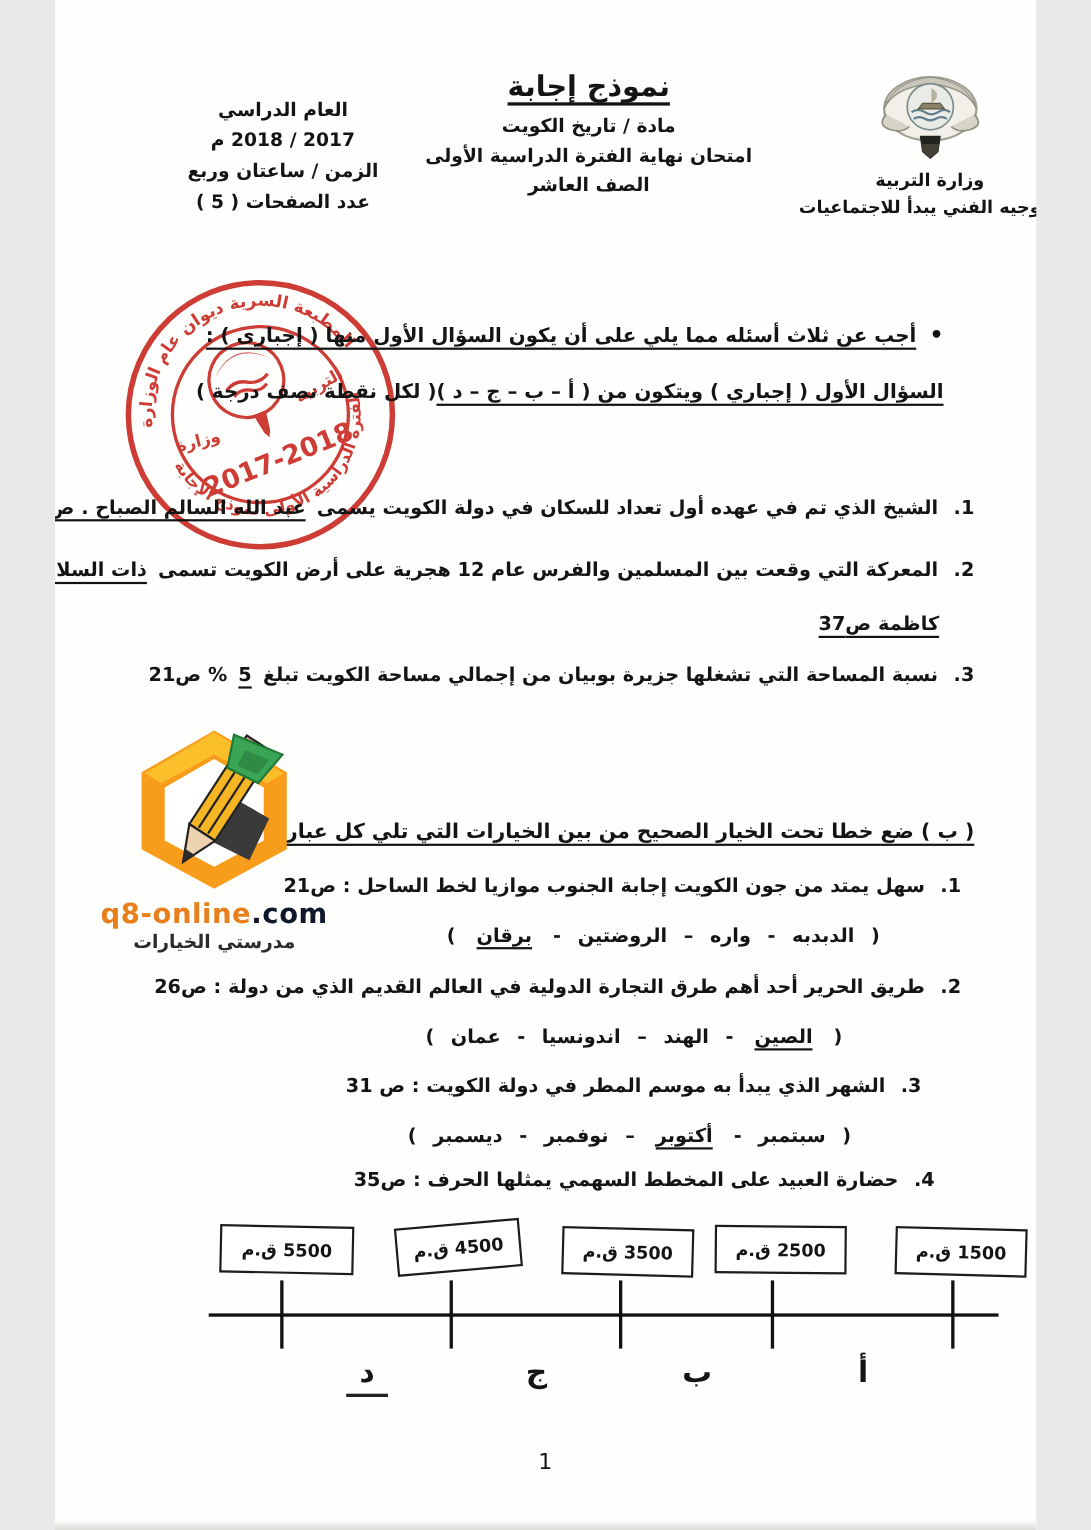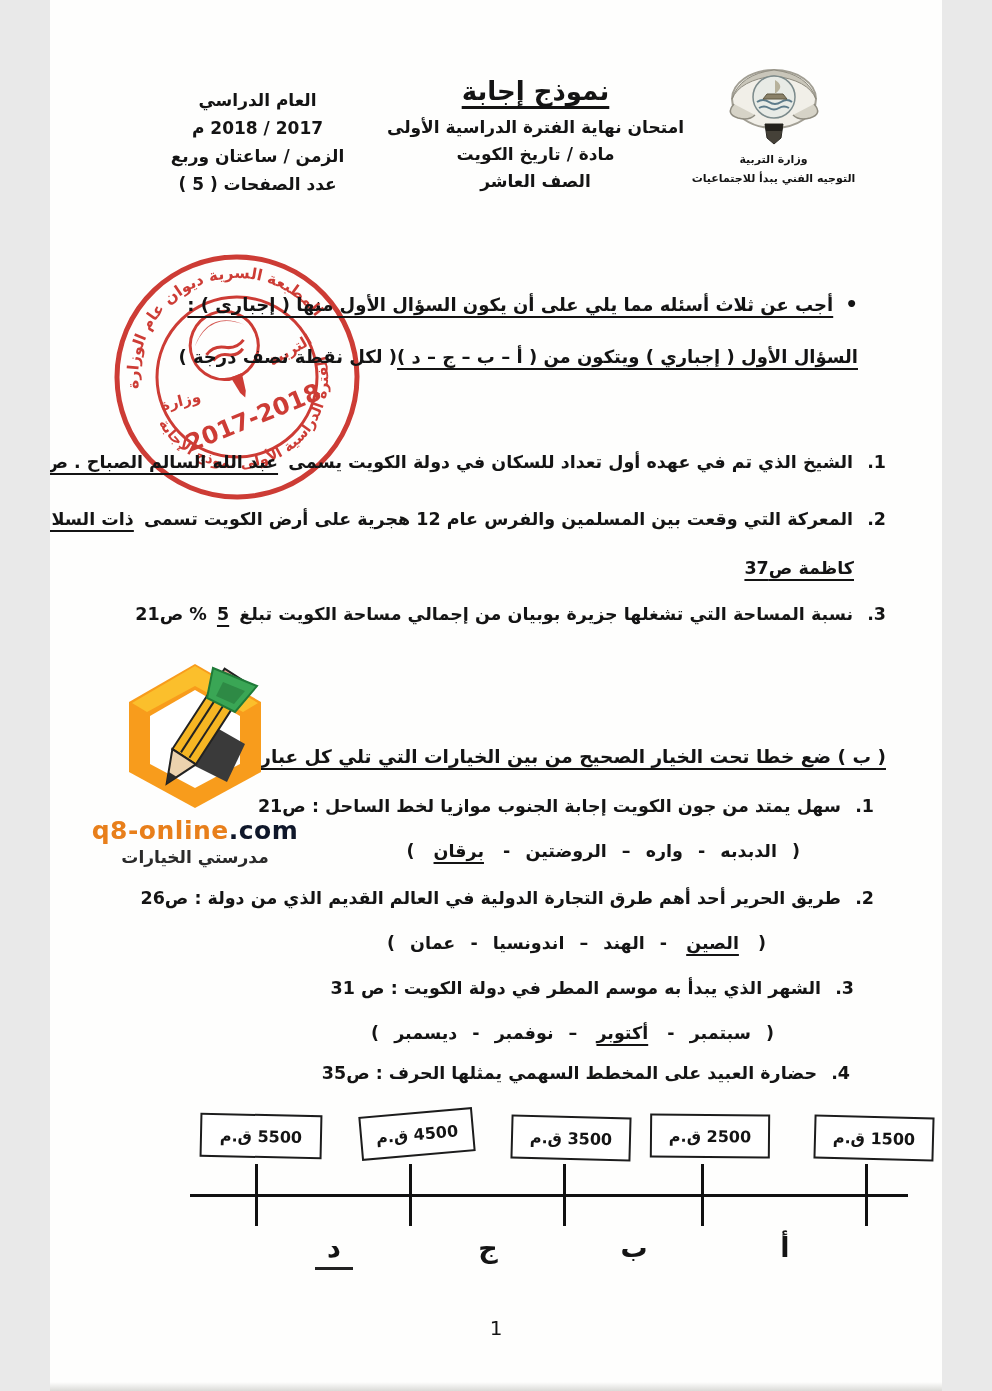--- a/index.html
+++ b/index.html
@@ -7,24 +7,24 @@
     position:relative;width:892px;height:1391px;margin:0 auto;
     background:#fefefd;overflow:hidden;
     font-family:"DejaVu Sans",sans-serif;color:#141414;
     direction:rtl;
   }
   .abs{position:absolute;}
   .u{text-decoration:underline;text-decoration-thickness:2px;text-underline-offset:5px;}
 
   
   .info-box{left:95px;top:86px;width:225px;text-align:center;font-size:17px;font-weight:bold;line-height:1.65;}
-  .exam-head{left:328px;top:76px;width:315px;text-align:center;font-weight:bold;}
+  .exam-head{left:328px;top:64px;width:315px;text-align:center;font-weight:bold;}
   .exam-head .title{font-size:26px;text-decoration:underline;text-decoration-thickness:2.5px;text-underline-offset:6px;margin-bottom:8px;}
   .exam-head .sub{font-size:17px;line-height:1.6;}
-  .ministry{left:576px;top:66px;width:295px;text-align:center;font-weight:bold;font-size:11px;}
+  .ministry{left:648px;top:66px;width:295px;text-align:center;font-weight:bold;font-size:16px;}
   .ministry .emblem-wrap{width:118px;margin:0 auto 4px auto;}
   .ministry .l1{margin-top:2px;}
   .ministry .l2{margin-top:6px;}
 
   
   .stamp{left:58px;top:248px;width:258px;height:258px;transform:rotate(-22deg);opacity:.9;mix-blend-mode:multiply;pointer-events:none;}
 
   
   .intro-line{top:292px;right:84px;font-size:18px;font-weight:bold;white-space:nowrap;}
   .intro-line .bullet{display:inline-block;margin-left:12px;font-size:20px;}
@@ -64,22 +64,22 @@
 
   <div class="abs info-box">
     <div>العام الدراسي</div>
     <div>2017 / 2018 م</div>
     <div>الزمن / ساعتان وربع</div>
     <div>عدد الصفحات ( 5 )</div>
   </div>
 
   <div class="abs exam-head">
     <div class="title">نموذج إجابة</div>
+    <div class="sub">مادة / تاريخ الكويت</div>
     <div class="sub">امتحان نهاية الفترة الدراسية الأولى</div>
-    <div class="sub">مادة / تاريخ الكويت</div>
     <div class="sub">الصف العاشر</div>
   </div>
 
   <div class="abs ministry">
     <div class="emblem-wrap">
       <svg width="118" height="80" viewBox="0 0 118 80">
         <ellipse cx="59" cy="33" rx="42" ry="29" fill="#f1efe8" stroke="#a29f94" stroke-width="2"></ellipse>
         <path d="M17,33 Q25,8 59,4 Q93,8 101,33 Q93,14 59,10 Q25,14 17,33Z" fill="#c9c6ba" stroke="#8f8c80" stroke-width="1"></path>
         <path d="M19,38 Q10,48 23,52 Q34,55 40,49" fill="#d6d3c7" stroke="#8f8c80" stroke-width="1.5"></path>
         <path d="M99,38 Q108,48 95,52 Q84,55 78,49" fill="#d6d3c7" stroke="#8f8c80" stroke-width="1.5"></path>
@@ -172,21 +172,21 @@
   <div class="abs item" style="top:888px;right:68px">
     <span class="num">2.</span>
     <span>طريق الحرير أحد أهم طرق التجارة الدولية في العالم القديم الذي من دولة : ص26</span>
   </div>
   <div class="abs opts" style="top:933px;left:356px;width:360px">
     <span>(</span>
     <span class="ans">الصين</span>
     <span>- الهند – اندونسيا - عمان )</span>
   </div>
 
-  <div class="abs item" style="top:978px;right:88px">
+  <div class="abs item" style="top:978px;right:104px">
     <span class="num">3.</span>
     <span>الشهر الذي يبدأ به موسم المطر في دولة الكويت : ص 31</span>
   </div>
   <div class="abs opts" style="top:1023px;left:362px;width:362px">
     <span>( سبتمبر -</span>
     <span class="ans">أكتوبر</span>
     <span>– نوفمبر - ديسمبر )</span>
   </div>
 
   <div class="abs item" style="top:1063px;right:92px">

